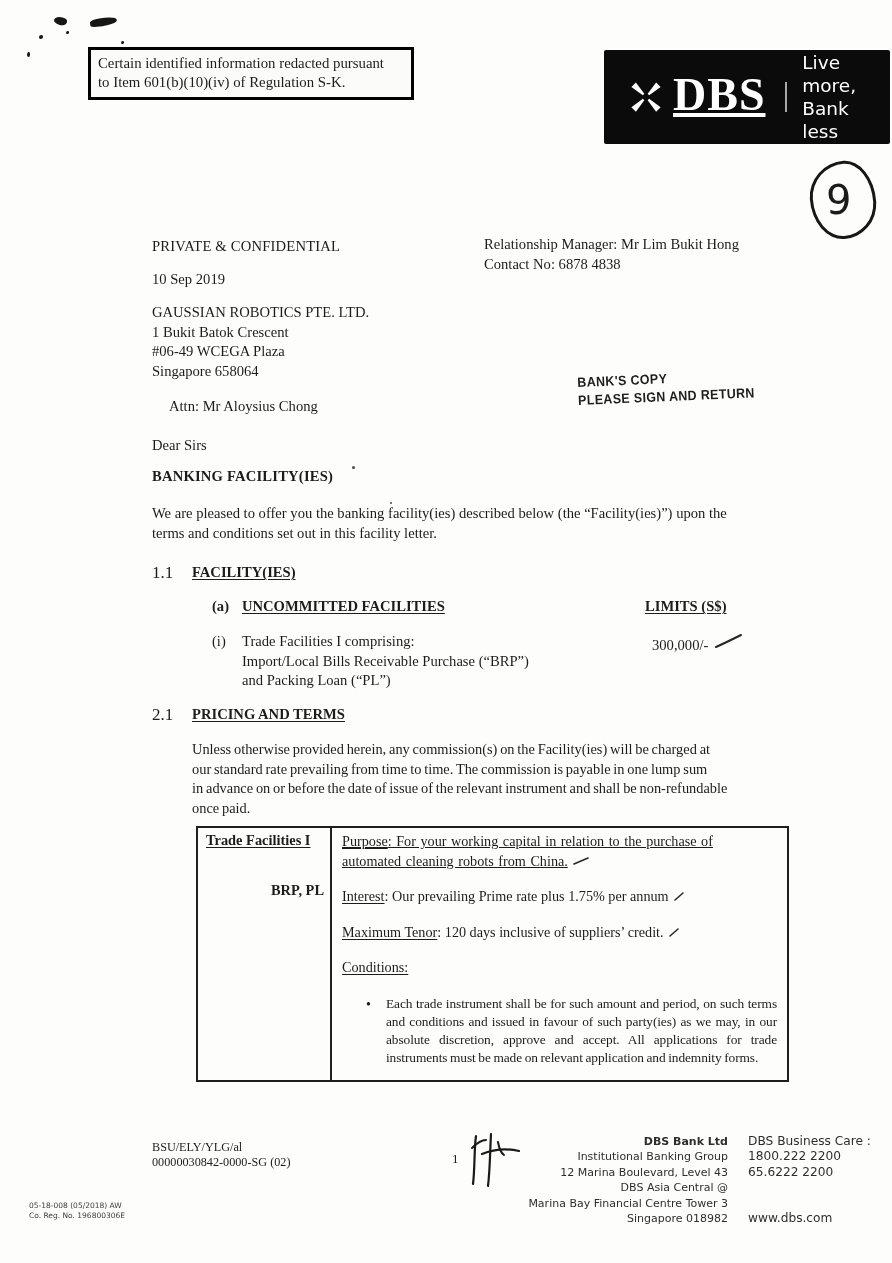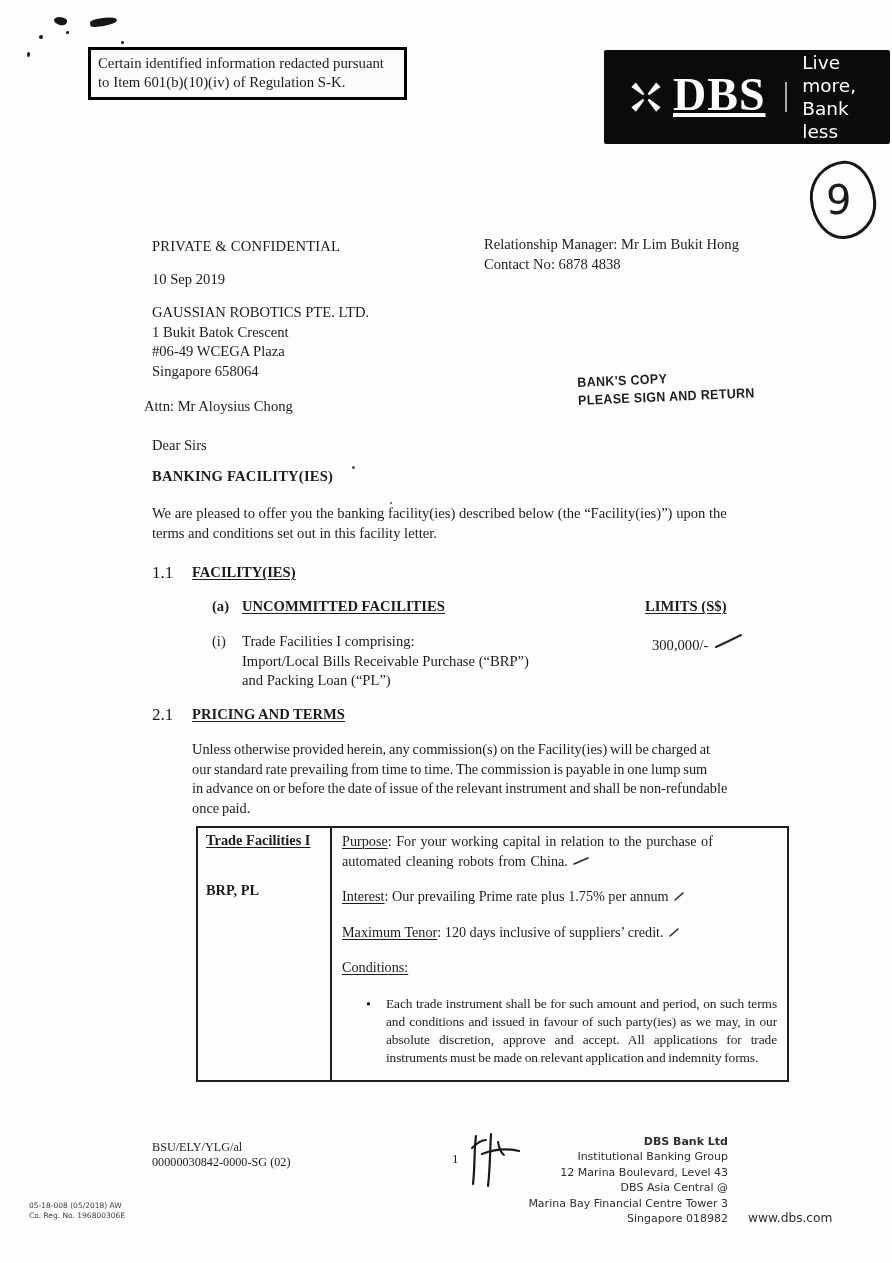--- a/index.html
+++ b/index.html
@@ -12,21 +12,21 @@
   .b{font-weight:bold;}
   .u{text-decoration:underline;text-decoration-thickness:1.4px;text-underline-offset:2px;}
   .body-text{font-size:14.6px;line-height:19.6px;}
 
   
   .smudge{position:absolute;background:#161616;border-radius:60% 40% 55% 45%;}
   .speck{position:absolute;background:#4a4a4a;border-radius:50%;}
 
   
   .redaction{left:88px;top:47px;width:306px;border:3px solid #000;
-    padding:4px 0 5px 7px;font-size:14.8px;line-height:19px;background:#fbfbf9;}
+    padding:4px 7px 5px 7px;font-size:14.8px;line-height:19px;background:#fbfbf9;}
 
   
   .logo{left:604px;top:50px;width:286px;height:94px;background:#0b0b0b;
     display:flex;align-items:center;color:#fff;border-radius:2px;}
   .logo .star{margin-left:24px;flex:0 0 auto;}
   .logo .brand{font-family:"Liberation Serif",serif;font-weight:bold;font-size:46px;
     letter-spacing:1px;margin-left:9px;line-height:1;transform:translateY(-2px);text-decoration:underline;}
   .logo .divider{width:2px;height:30px;background:#cfcfcf;opacity:.8;margin:0 15px 0 20px;}
   .logo .tagline{font-family:"DejaVu Sans",sans-serif;font-size:18.5px;line-height:23px;}
 
@@ -43,21 +43,21 @@
     transform:rotate(-2.5deg) scaleX(.92);transform-origin:left top;}
 
   
   .sec-num{left:152px;font-size:17px;}
 
   
   .ftable{left:196px;top:826px;width:589px;height:252px;border:2px solid #1f1f1f;
     display:flex;background:transparent;}
   .ftable .col1{width:134px;border-right:2px solid #1f1f1f;padding:4px 6px 0 8px;box-sizing:border-box;}
   .ftable .col2{flex:1;padding:4px 10px 0 10px;box-sizing:border-box;font-size:14.2px;line-height:19.5px;}
-  .ftable .row-sub{margin-top:33px;}
+  .ftable .row-sub{margin-top:33px;text-align:right;}
   .ftable p{margin:0 0 0 0;}
   .ftable .gap{margin-top:16px;}
   .bullet-row{display:flex;margin-top:17px;}
   .bullet-dot{width:44px;padding-left:24px;box-sizing:border-box;font-size:14px;}
   .bullet-text{flex:1;font-size:13.4px;line-height:18px;letter-spacing:-0.1px;word-spacing:-0.6px;}
 
   
   .refs{left:152px;top:1140px;font-size:12.2px;line-height:15px;}
   .pagenum{left:452px;top:1151px;font-size:13px;}
   .bank-block{right:164px;top:1134px;text-align:right;font-family:"DejaVu Sans",sans-serif;
@@ -116,21 +116,21 @@
   <div class="abs body-text" style="left:152px;top:303px;">
     <div>GAUSSIAN ROBOTICS PTE. LTD.</div>
     <div>1 Bukit Batok Crescent</div>
     <div>#06-49 WCEGA Plaza</div>
     <div>Singapore 658064</div>
   </div>
 
   <div class="abs stamp ml">BANK'S COPY
 PLEASE SIGN AND RETURN</div>
 
-  <div class="abs body-text" style="left:144px;top:397px;">Attn: Mr Aloysius Chong</div>
+  <div class="abs body-text" style="left:169px;top:397px;">Attn: Mr Aloysius Chong</div>
   <div class="abs body-text" style="left:152px;top:436px;">Dear Sirs</div>
   <div class="abs body-text b" style="left:152px;top:467px;letter-spacing:.2px;">BANKING FACILITY(IES)</div>
   <div class="abs body-text ml" style="left:152px;top:504px;">We are pleased to offer you the banking facility(ies) described below (the “Facility(ies)”) upon the
 terms and conditions set out in this facility letter.</div>
 
   <div class="abs body-text sec-num" style="top:563px;">1.1</div>
   <div class="abs body-text b u" style="left:192px;top:563px;">FACILITY(IES)</div>
 
   <div class="abs body-text b" style="left:212px;top:597px;">(a)</div>
   <div class="abs body-text b u" style="left:242px;top:597px;">UNCOMMITTED FACILITIES</div>
@@ -152,21 +152,21 @@
 our standard rate prevailing from time to time. The commission is payable in one lump sum
 in advance on or before the date of issue of the relevant instrument and shall be non-refundable
 once paid.</div>
 
   <div class="abs ftable">
     <div class="col1">
       <div class="b u" style="font-size:14.4px;">Trade Facilities I</div>
       <div class="b row-sub" style="font-size:14.4px;">BRP, PL</div>
     </div>
     <div class="col2">
-      <p class="ml" style="word-spacing:1px;"><span class="u">Purpose</span><span class="ml">: For your working capital in relation to the purchase of
+      <p class="ml" style="word-spacing:1px;text-decoration:underline;"><span class="u">Purpose</span><span class="ml">: For your working capital in relation to the purchase of
 automated cleaning robots from China.</span><svg class="tick-inline" width="16" height="10" viewBox="0 0 16 10">
             <line x1="1" y1="8" x2="15" y2="2" stroke="#262626" stroke-width="1.6" stroke-linecap="round"></line>
           </svg></p>
       <p class="gap"><span class="u">Interest</span><span>: Our prevailing Prime rate plus 1.75% per annum</span><svg class="tick-inline" width="10" height="9" viewBox="0 0 10 9">
             <line x1="1" y1="8" x2="9" y2="1" stroke="#262626" stroke-width="1.5" stroke-linecap="round"></line>
           </svg></p>
       <p class="gap"><span class="u">Maximum Tenor</span><span>: 120 days inclusive of suppliers’ credit.</span><svg class="tick-inline" width="10" height="9" viewBox="0 0 10 9">
             <line x1="1" y1="8" x2="9" y2="1" stroke="#262626" stroke-width="1.5" stroke-linecap="round"></line>
           </svg></p>
       <p class="gap u">Conditions:</p>
@@ -194,20 +194,25 @@
 
   <div class="abs bank-block">
     <div style="font-weight:bold;">DBS Bank Ltd</div>
     <div>Institutional Banking Group</div>
     <div>12 Marina Boulevard, Level 43</div>
     <div>DBS Asia Central @</div>
     <div>Marina Bay Financial Centre Tower 3</div>
     <div>Singapore 018982</div>
   </div>
 
+  <div class="abs care-block">
+    <div>DBS Business Care :</div>
+    <div>1800.222 2200</div>
+    <div>65.6222 2200</div>
+  </div>
 
   <div class="abs website">www.dbs.com</div>
 
   <div class="abs smallprint">
     <div>05-18-008 (05/2018) AW</div>
     <div>Co. Reg. No. 196800306E</div>
   </div>
 
 </div>
 

